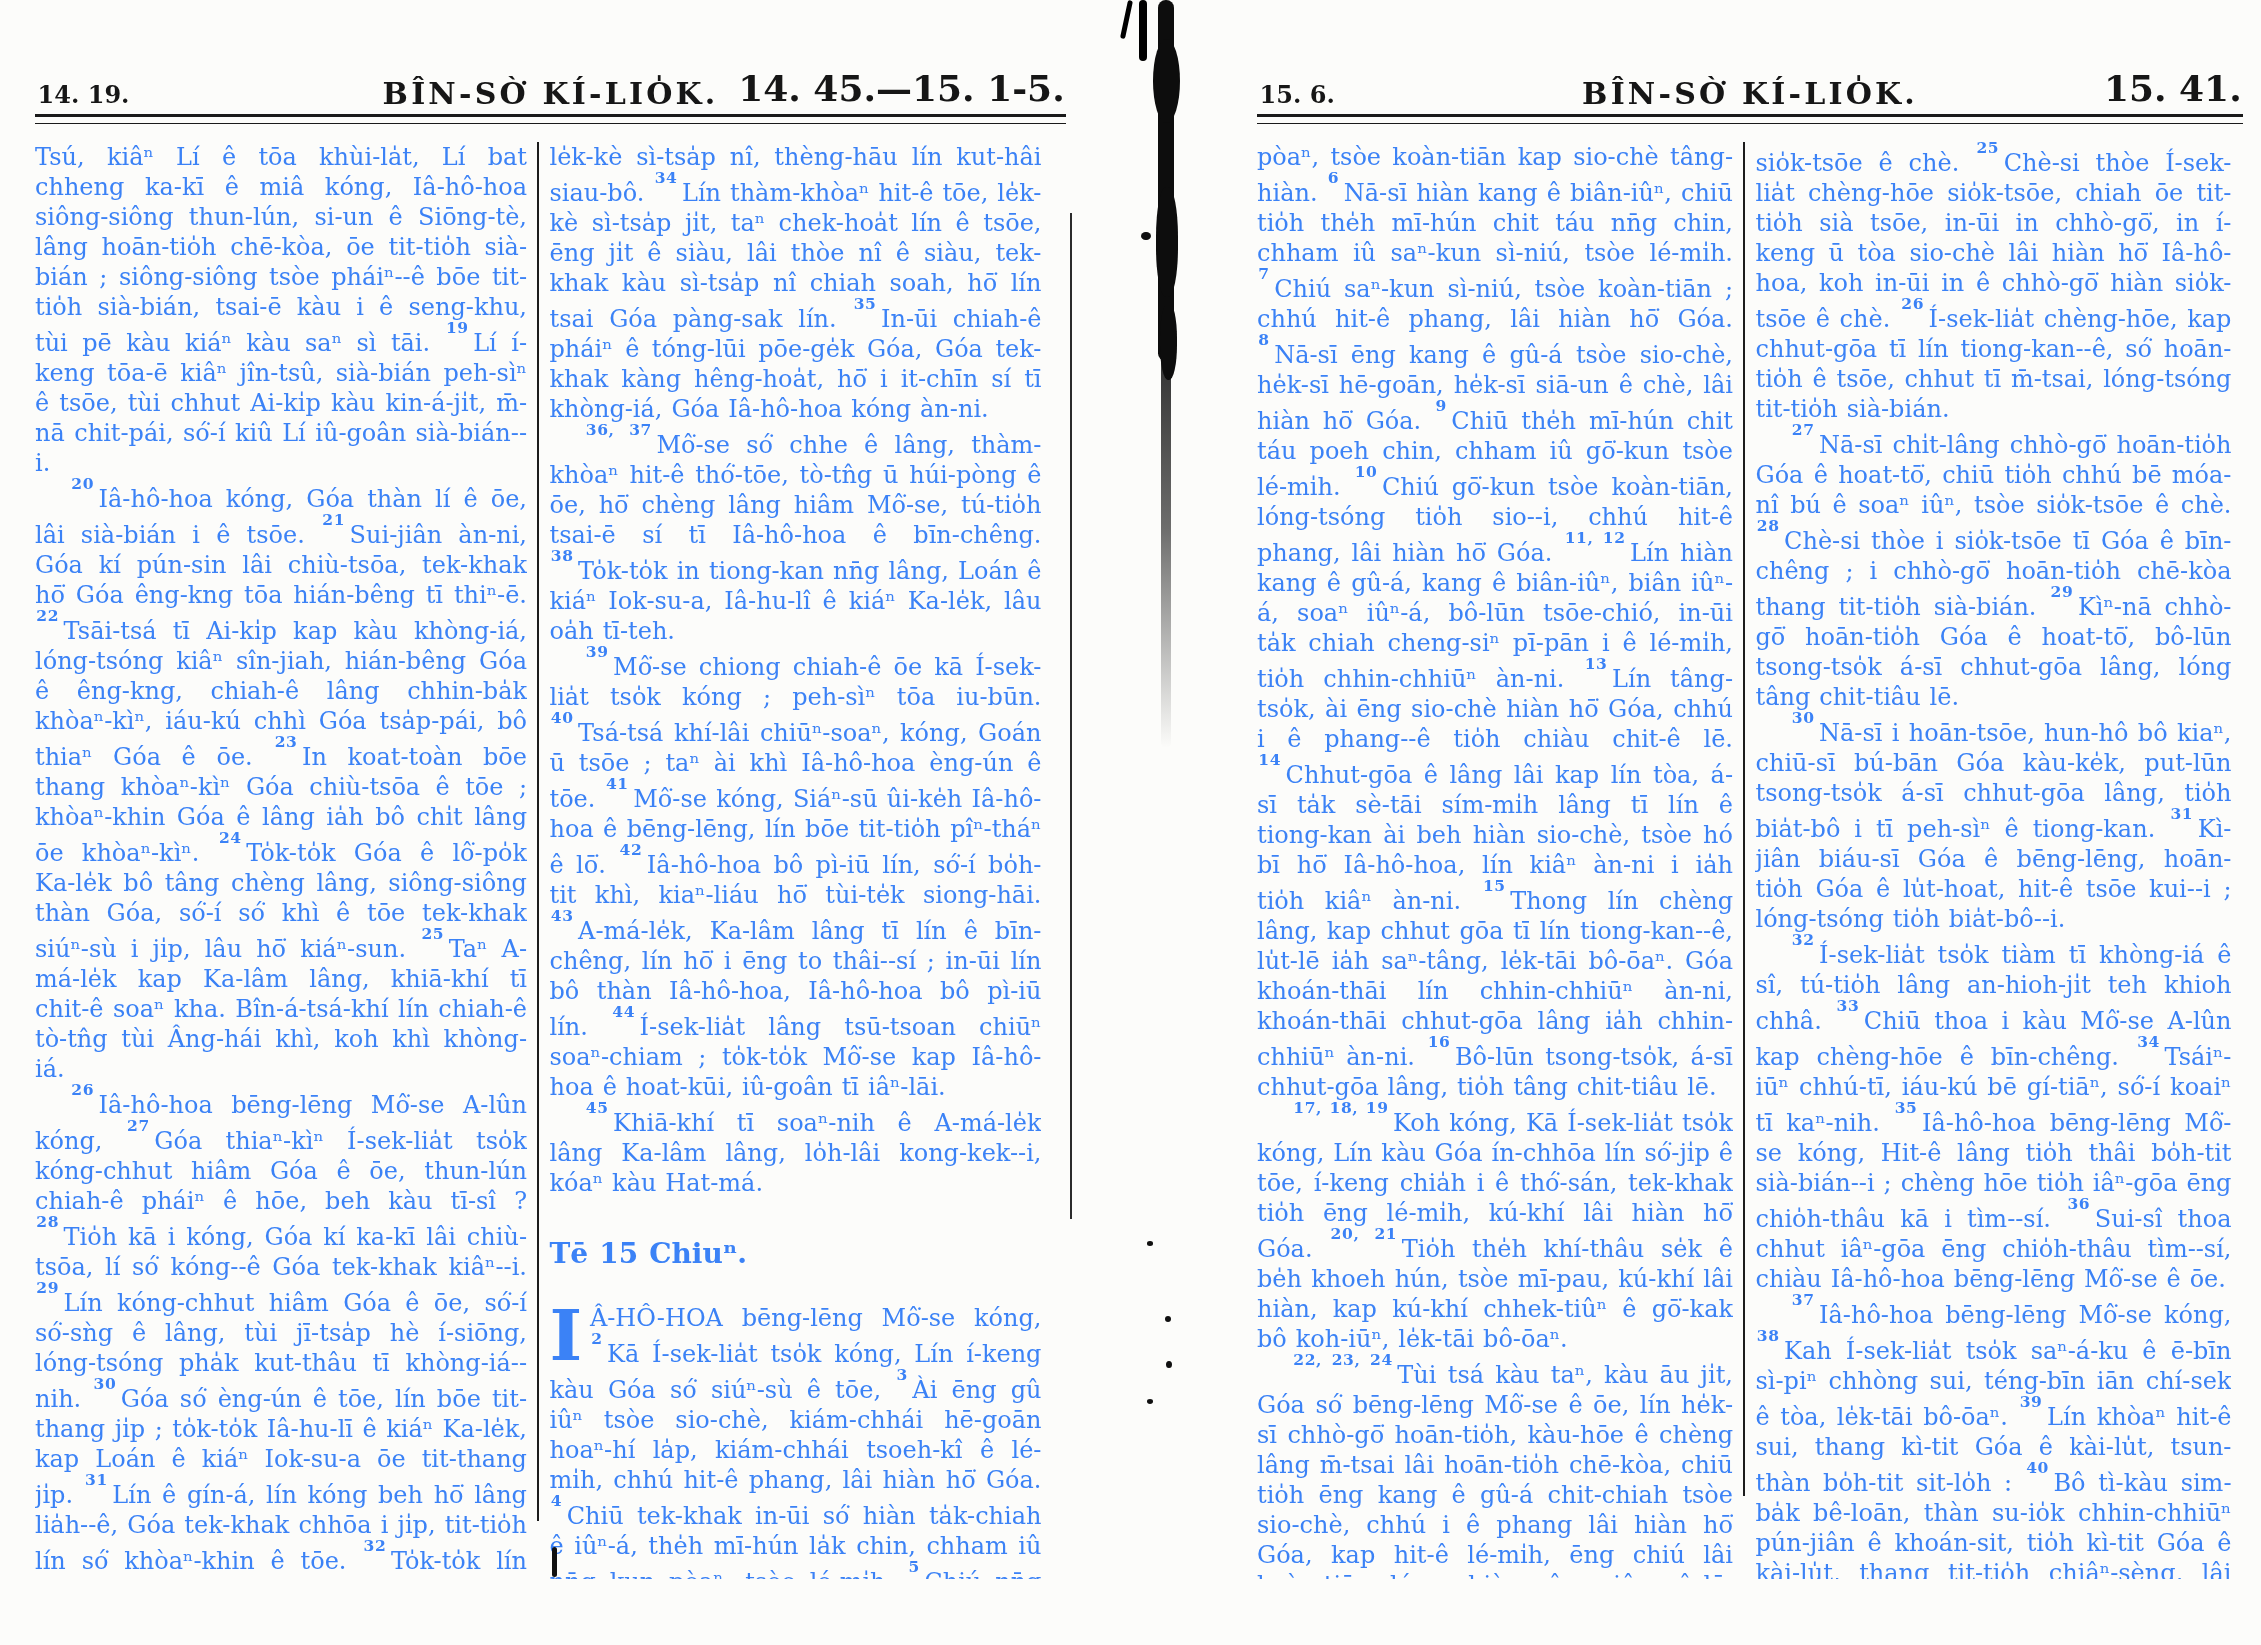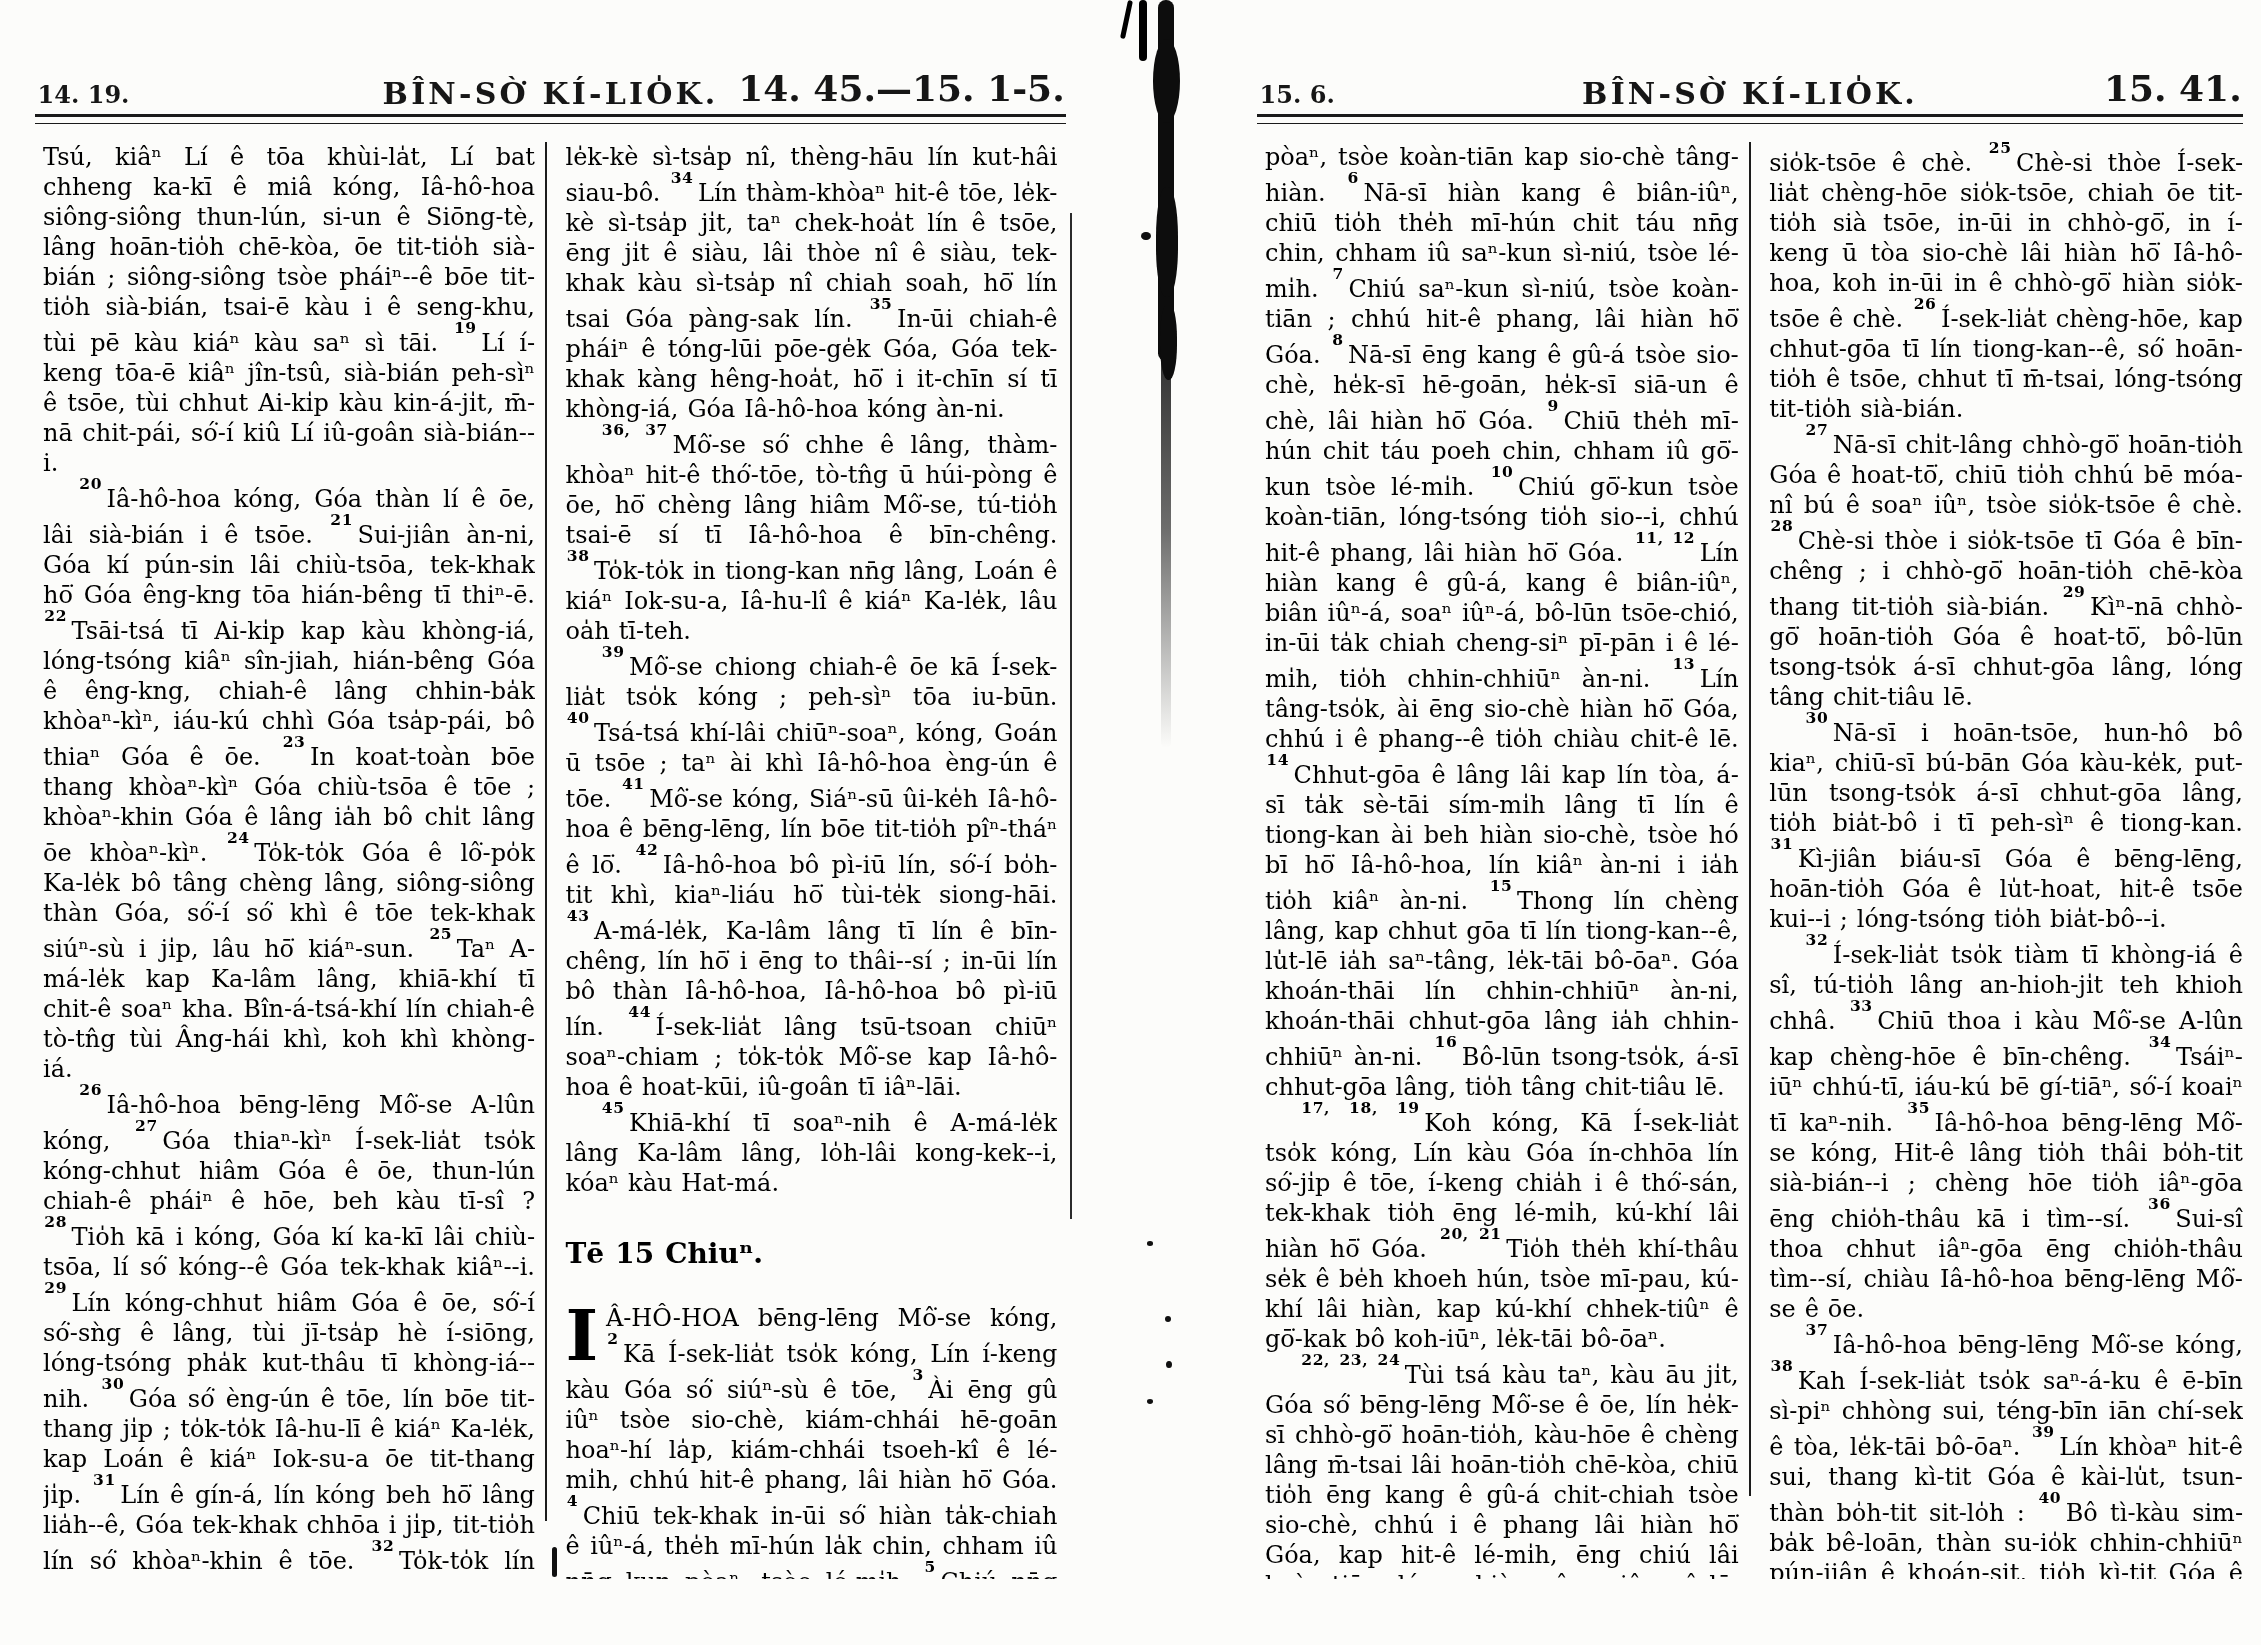--- a/index.html
+++ b/index.html
@@ -14,22 +14,22 @@
 
   .hdr{position:relative;height:55px;}
   .hdr .l{position:absolute;left:2.6px;bottom:5.2px;font-size:24px;font-weight:bold;}
   .hdr .c{position:absolute;left:50%;transform:translateX(-50%);bottom:3px;font-size:30px;font-weight:bold;letter-spacing:3.2px;white-space:nowrap;margin-top:43px;}
   .hdr .r{position:absolute;right:1.3px;bottom:5.2px;font-size:36px;font-weight:bold;}
 
   .rule{height:5.8px;border-top:3.2px solid #1a1a1a;border-bottom:1.9px solid #1a1a1a;}
 
   .cols{display:flex;margin-top:18px;align-items:flex-start;}
   .col{
-    text-align:justify;font-size:24px;line-height:30px;color:#000000;
-    overflow:hidden;height:1437px;word-spacing:1.3px;margin-left:8px;
+    text-align:justify;font-size:24px;line-height:30px;color:#3b82f6;
+    overflow:hidden;height:1437px;word-spacing:1.3px;
   }
   .page-left .col{width:492px;}
   .page-right .col{width:476px;}
   .divider{width:1.9px;background:#1c1c1c;flex:none;margin:0 10.3px;}
   .page-left .divider{height:1379px;}
   .page-right .divider{height:1354px;}
 
   p{margin:0;text-indent:0;}
   p.ind{text-indent:35px;}
   sup.v{font-size:15.5px;font-weight:bold;position:relative;top:-8.4px;margin:0 4.5px 0 1.3px;letter-spacing:0.6px;}

